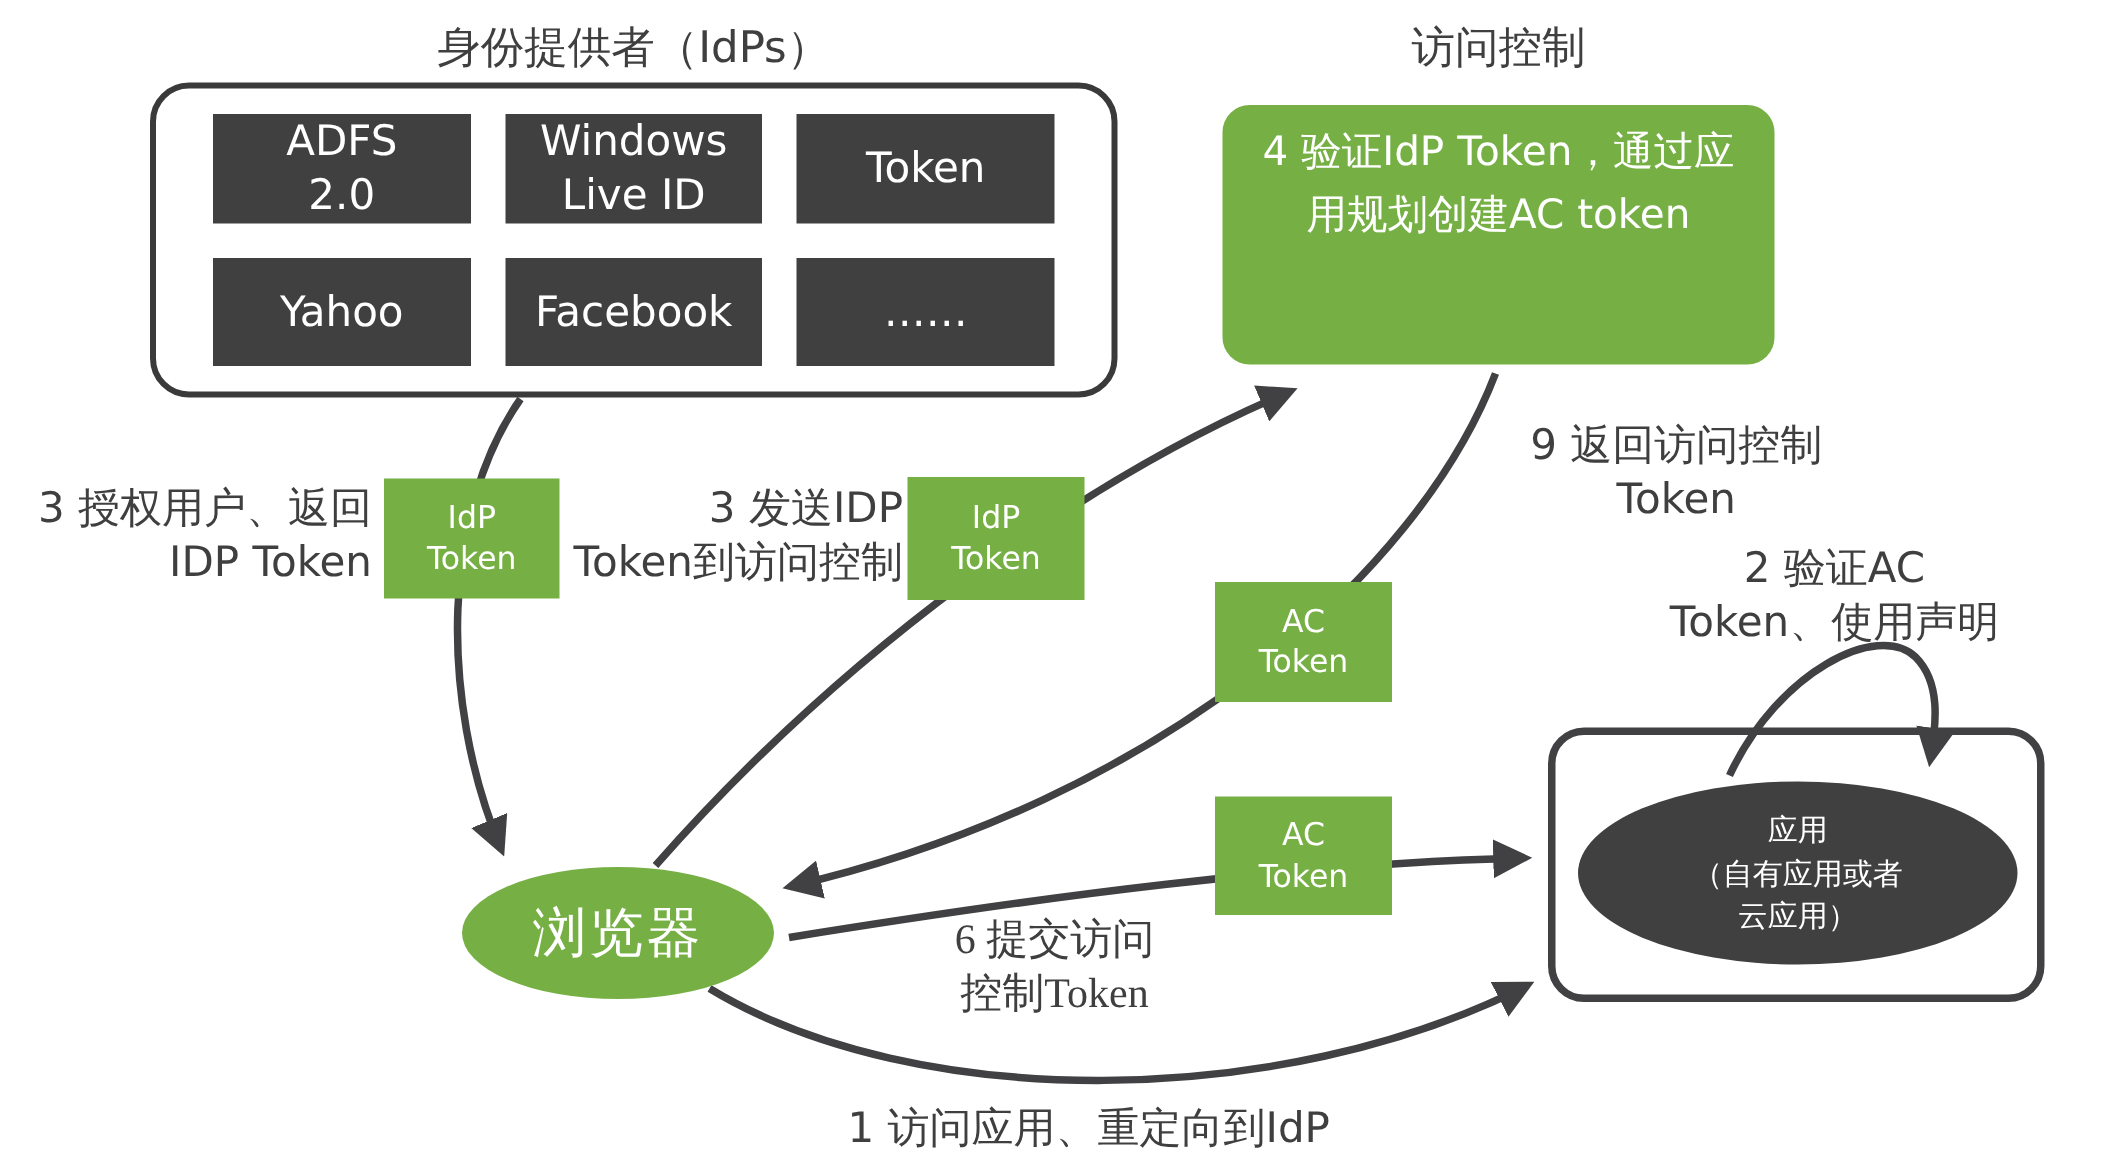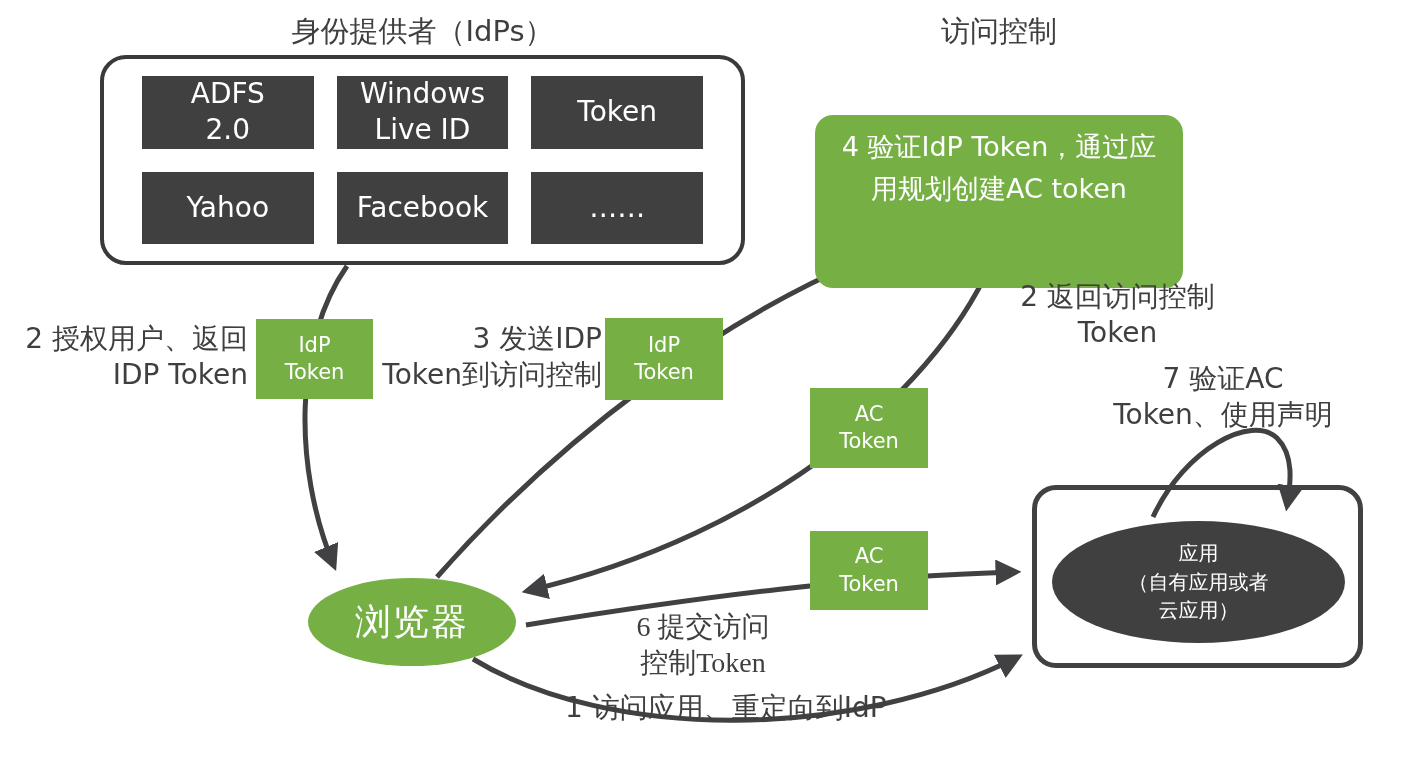--- a/index.html
+++ b/index.html
@@ -12,21 +12,21 @@
   .arrows{position:absolute;left:0;top:0;width:1415px;height:783px;z-index:1;}
   .node{position:absolute;z-index:2;}
   .preline{white-space:pre-line;}
   .grp-title{position:absolute;z-index:2;text-align:center;font-size:29px;color:var(--label);}
   .idps-box{left:100px;top:55px;width:645px;height:210px;border:4px solid #3a3a3a;border-radius:26px;
             display:grid;grid-template-columns:1fr 1fr 1fr;grid-template-rows:1fr 1fr;
             gap:23px;padding:17px 38px;background:transparent;}
   .idp-cell{background:var(--dark);color:#fff;font-size:28px;line-height:1.28;
             display:flex;align-items:center;justify-content:center;text-align:center;}
   .ac-box{left:815px;top:70px;width:368px;height:173px;background:var(--green);border-radius:18px;
-          color:#fff;text-align:center;margin-top:45px;}
+          color:#fff;text-align:center;}
   .ac-step{padding-top:11px;font-size:27px;line-height:1.55;}
   .rule-engine{position:absolute;left:50px;top:97px;width:265px;height:60px;background:var(--panel);
                color:var(--dark);font-size:34px;display:flex;align-items:center;justify-content:center;}
   .badge{background:var(--green);color:#fff;font-size:21px;line-height:1.3;
          display:flex;align-items:center;justify-content:center;text-align:center;}
   .badge.idp1{left:256px;top:319px;width:117px;height:80px;}
   .badge.idp2{left:605px;top:318px;width:118px;height:82px;}
   .badge.ac1{left:810px;top:388px;width:118px;height:80px;}
   .badge.ac2{left:810px;top:531px;width:118px;height:79px;}
   .browser{left:308px;top:578px;width:208px;height:88px;border-radius:50%;background:var(--green);
@@ -35,21 +35,21 @@
   .app-box{left:1032px;top:485px;width:331px;height:183px;border:5px solid var(--arrow);border-radius:24px;}
   .app-ellipse{left:1052px;top:521px;width:293px;height:122px;border-radius:50%;background:var(--dark);
                color:#fff;font-size:20px;line-height:1.42;display:flex;align-items:center;justify-content:center;
                text-align:center;}
   .flow-label{position:absolute;z-index:2;color:var(--label);font-size:28px;line-height:36px;}
   .lbl-step2{left:8px;top:321px;width:240px;text-align:right;}
   .lbl-step3{left:330px;top:321px;width:272px;text-align:right;}
   .lbl-step5{left:1000px;top:279px;width:235px;text-align:center;}
   .lbl-step7{left:1096px;top:361px;width:254px;text-align:center;}
   .lbl-step6{left:598px;top:609px;width:210px;text-align:center;font-family:Liberation Serif, serif;}
-  .lbl-step1{left:565px;top:690px;width:420px;text-align:left;}
+  .lbl-step1{left:565px;top:734px;width:420px;text-align:left;}
 </style>
 </head>
 <body>
 
 <div class="stage">
 
   <svg class="arrows" viewBox="0 0 1415 783">
     <defs>
       <marker id="ah" markerWidth="5.2" markerHeight="5.2" refX="4.1" refY="2.6" orient="auto" markerUnits="strokeWidth">
         <path d="M0,0 L5.2,2.6 L0,5.2 z" fill="#414042"></path>
@@ -94,25 +94,25 @@
   <div class="node badge ac2 preline">AC
 Token</div>
 
   <div class="node browser">浏览器</div>
 
   <div class="node app-box"></div>
   <div class="node app-ellipse preline">应用
 （自有应用或者
 云应用）</div>
 
-  <div class="flow-label lbl-step2 preline">2 授权用户、返回
+  <div class="flow-label lbl-step2 preline">3 授权用户、返回
 IDP Token</div>
   <div class="flow-label lbl-step3 preline">3 发送IDP
 Token到访问控制</div>
-  <div class="flow-label lbl-step5 preline">2 返回访问控制
+  <div class="flow-label lbl-step5 preline">9 返回访问控制
 Token</div>
-  <div class="flow-label lbl-step7 preline">7 验证AC
+  <div class="flow-label lbl-step7 preline">2 验证AC
 Token、使用声明</div>
   <div class="flow-label lbl-step6 preline">6 提交访问
 控制Token</div>
   <div class="flow-label lbl-step1">1 访问应用、重定向到IdP</div>
 
 </div>
 
 </body></html>

